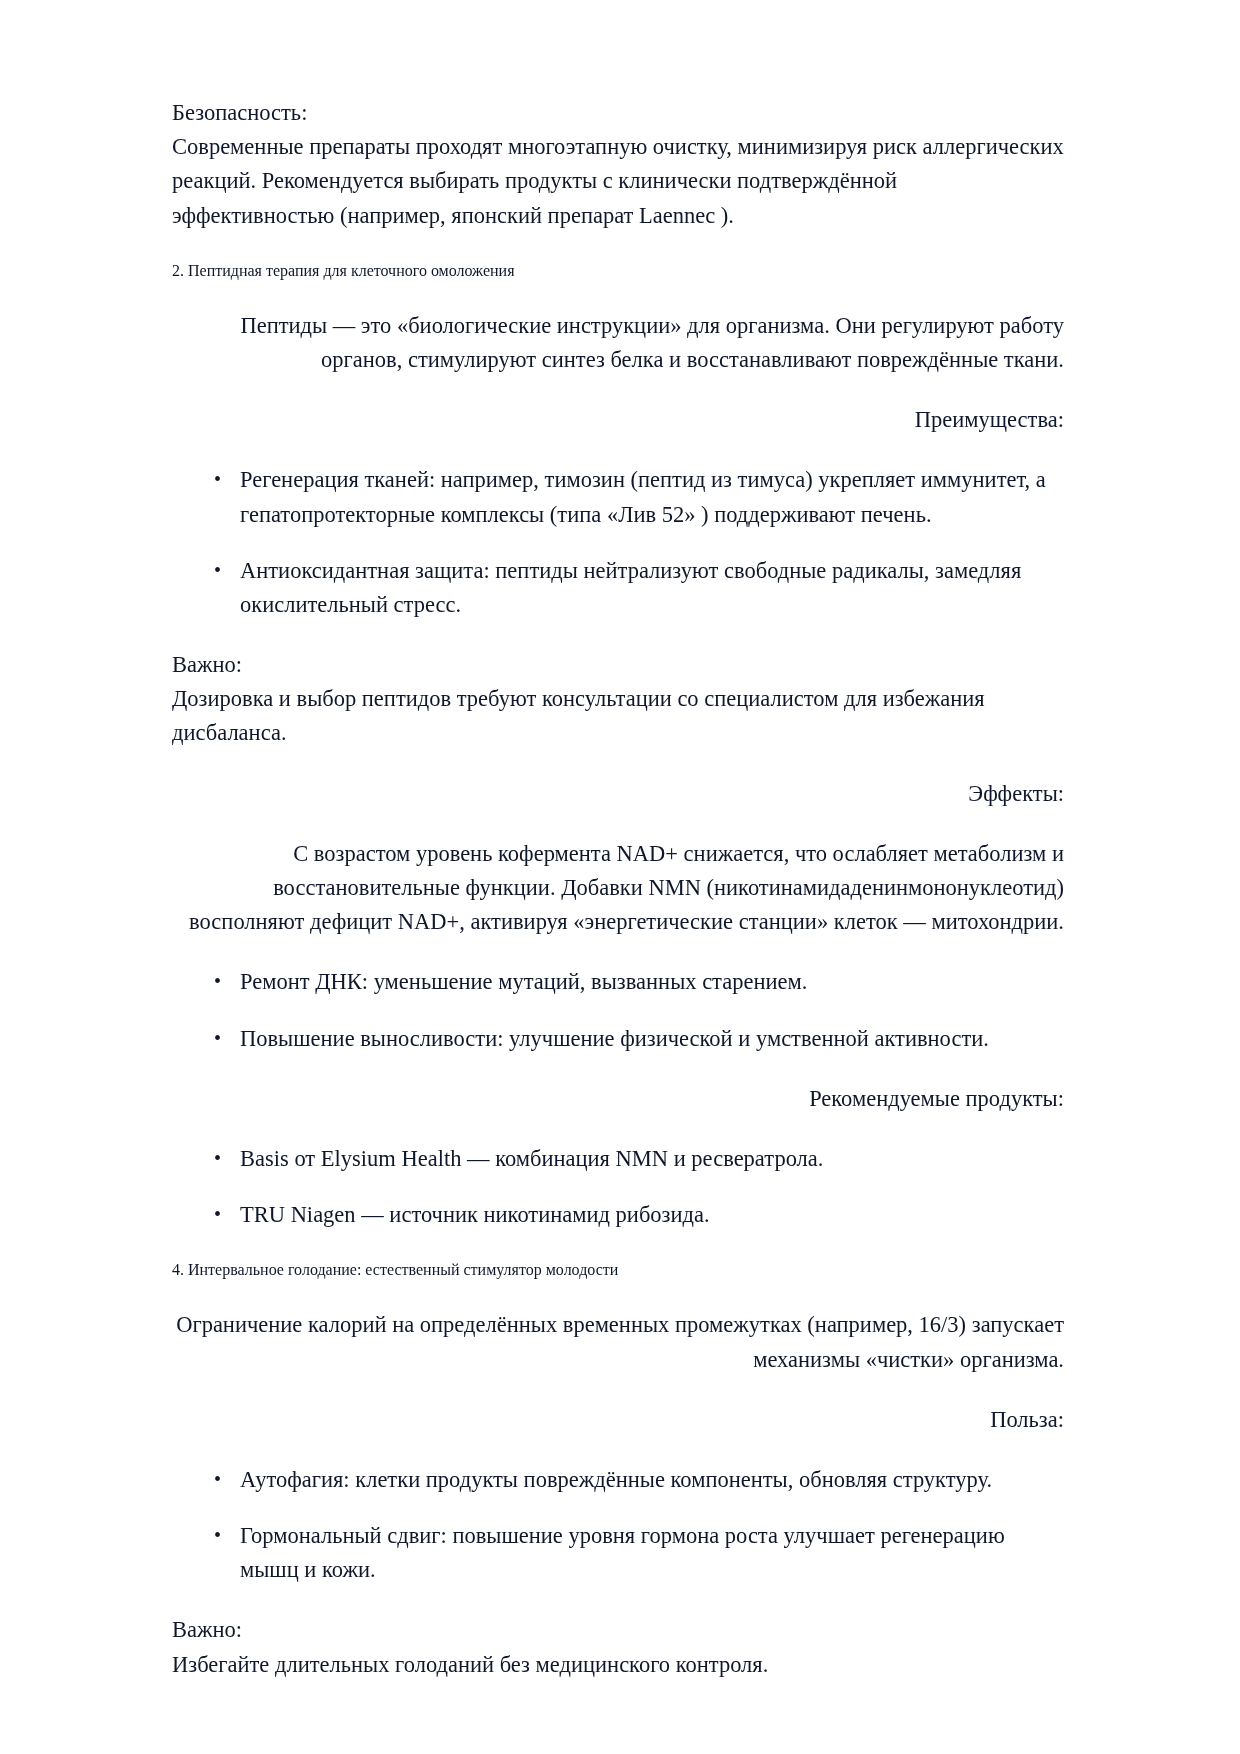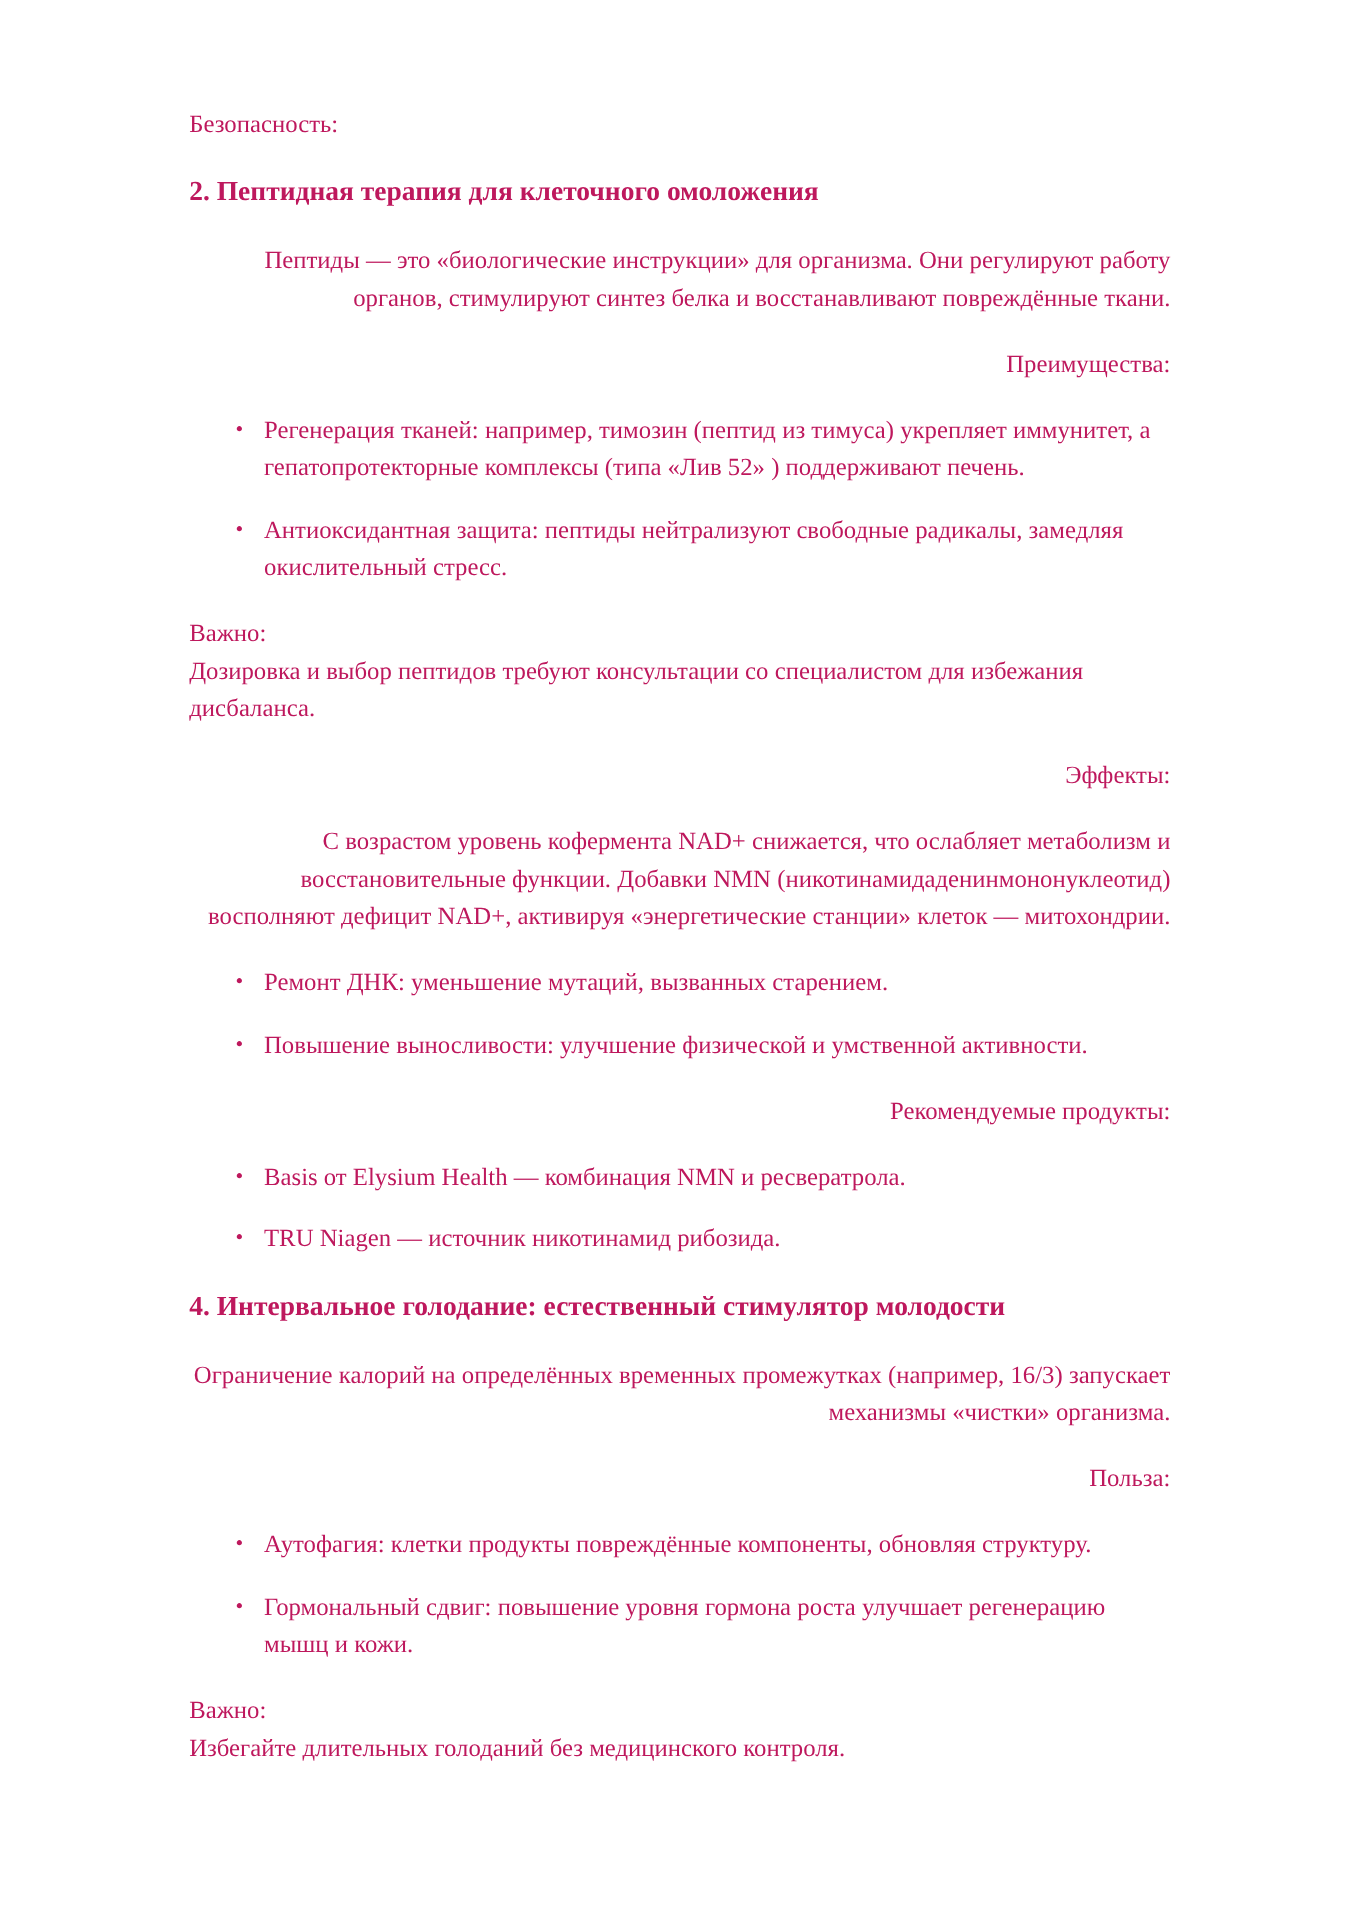--- a/index.html
+++ b/index.html
@@ -10,43 +10,43 @@
   }
   .page {
     position: relative;
     width: 1240px;
     height: 1692px;
     margin: 0 auto;
     background: #ffffff;
     box-sizing: border-box;
     padding: 96px 176px 96px 172px;
     font-family: "Liberation Serif", "DejaVu Serif", serif;
-    color: #be185d;
+    color: #0f172a;
     -webkit-font-smoothing: antialiased;
   }
   .doc-body {
     font-size: 22.5px;
     line-height: 1.52;
   }
   p {
     margin: 0;
   }
   .para {
     margin-bottom: 26px;
     text-align: right;
   }
   .para-tight {
     margin-bottom: 0;
   }
   .para-block {
     margin-bottom: 26px;
   }
   h2.heading {
-    font-size: 25px;
-    font-weight: bold;
+    font-size: 16px;
+    font-weight: normal;
     line-height: 1.5;
     margin: 0 0 26px 0;
   }
   ul.bullets {
     list-style: none;
     margin: 0 0 26px 0;
     padding: 0;
   }
   ul.bullets li {
     position: relative;
@@ -66,20 +66,21 @@
   }
 </style>
 </head>
 <body>
 
 <div class="page">
   <div class="doc-body">
 
     <div class="para-block">
       <p class="para-tight">Безопасность:</p>
+      <p class="para-tight">Современные препараты проходят многоэтапную очистку, минимизируя риск аллергических реакций. Рекомендуется выбирать продукты с клинически подтверждённой эффективностью (например, японский препарат Laennec ).</p>
     </div>
 
     <h2 class="heading">2. Пептидная терапия для клеточного омоложения</h2>
 
     <p class="para">Пептиды — это «биологические инструкции» для организма. Они регулируют работу органов, стимулируют синтез белка и восстанавливают повреждённые ткани.</p>
 
     <p class="para">Преимущества:</p>
 
     <ul class="bullets">
       <li>

